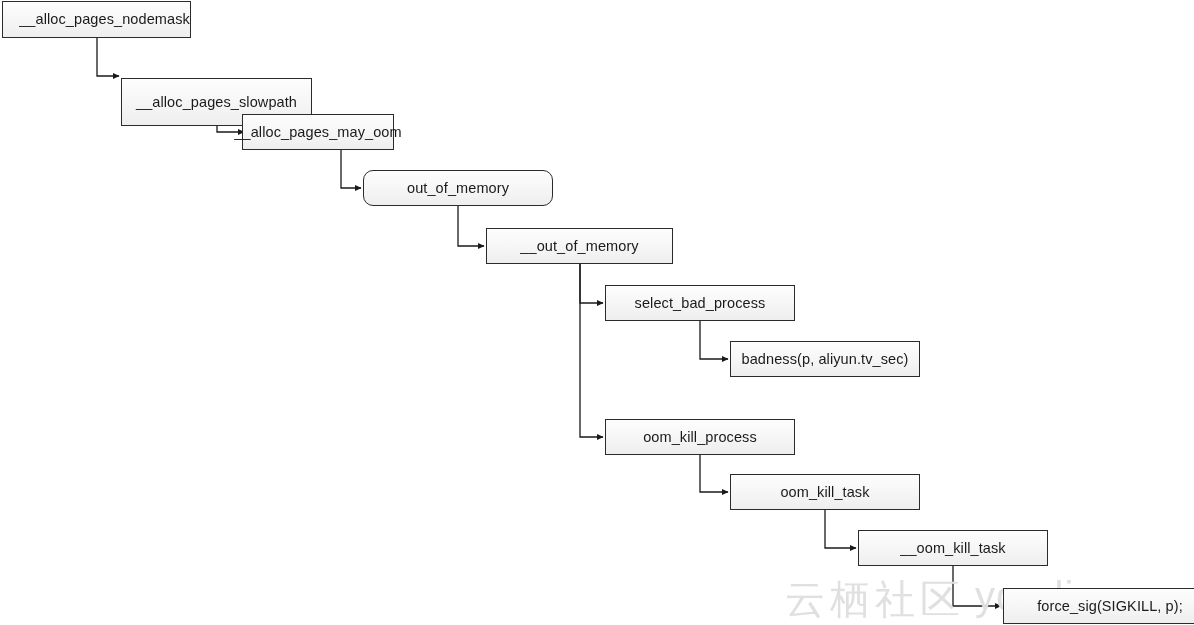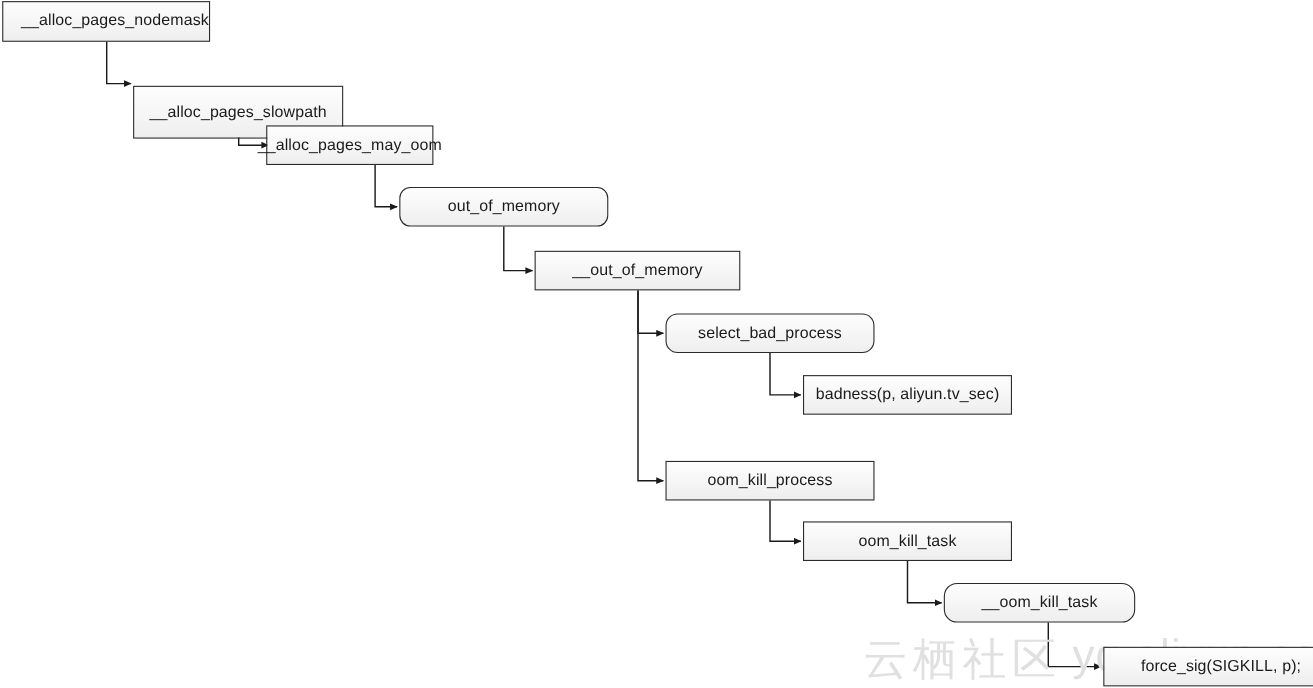--- a/index.html
+++ b/index.html
@@ -102,33 +102,33 @@
       </div>
       <div class="node" style="left: 242px; top: 114px; width: 152px; height: 36px;">
         <span class="label">__alloc_pages_may_oom</span>
       </div>
       <div class="node" style="left: 363px; top: 170px; width: 190px; height: 36px; border-radius: 10px;">
         <span class="label">out_of_memory</span>
       </div>
       <div class="node" style="left: 486px; top: 228px; width: 187px; height: 36px;">
         <span class="label">__out_of_memory</span>
       </div>
-      <div class="node" style="left: 605px; top: 285px; width: 190px; height: 36px; border-radius: 11px;">
+      <div class="node" style="left: 605px; top: 285px; width: 190px; height: 36px;">
         <span class="label">select_bad_process</span>
       </div>
       <div class="node" style="left: 730px; top: 341px; width: 190px; height: 36px;">
         <span class="label">badness(p, aliyun.tv_sec)</span>
       </div>
       <div class="node" style="left: 605px; top: 419px; width: 190px; height: 36px; justify-content: center;">
         <span class="label">oom_kill_process</span>
       </div>
       <div class="node" style="left: 730px; top: 474px; width: 190px; height: 36px; justify-content: center;">
         <span class="label">oom_kill_task</span>
       </div>
-      <div class="node" style="left: 858px; top: 530px; width: 174px; height: 36px; border-radius: 12px;">
+      <div class="node" style="left: 858px; top: 530px; width: 190px; height: 36px;">
         <span class="label">__oom_kill_task</span>
       </div>
       <div class="node" style="left: 1003px; top: 588px; width: 214px; height: 36px;">
         <span class="label">force_sig(SIGKILL, p);</span>
       </div>
     </div>
 
 </div>
 
 </body></html>

